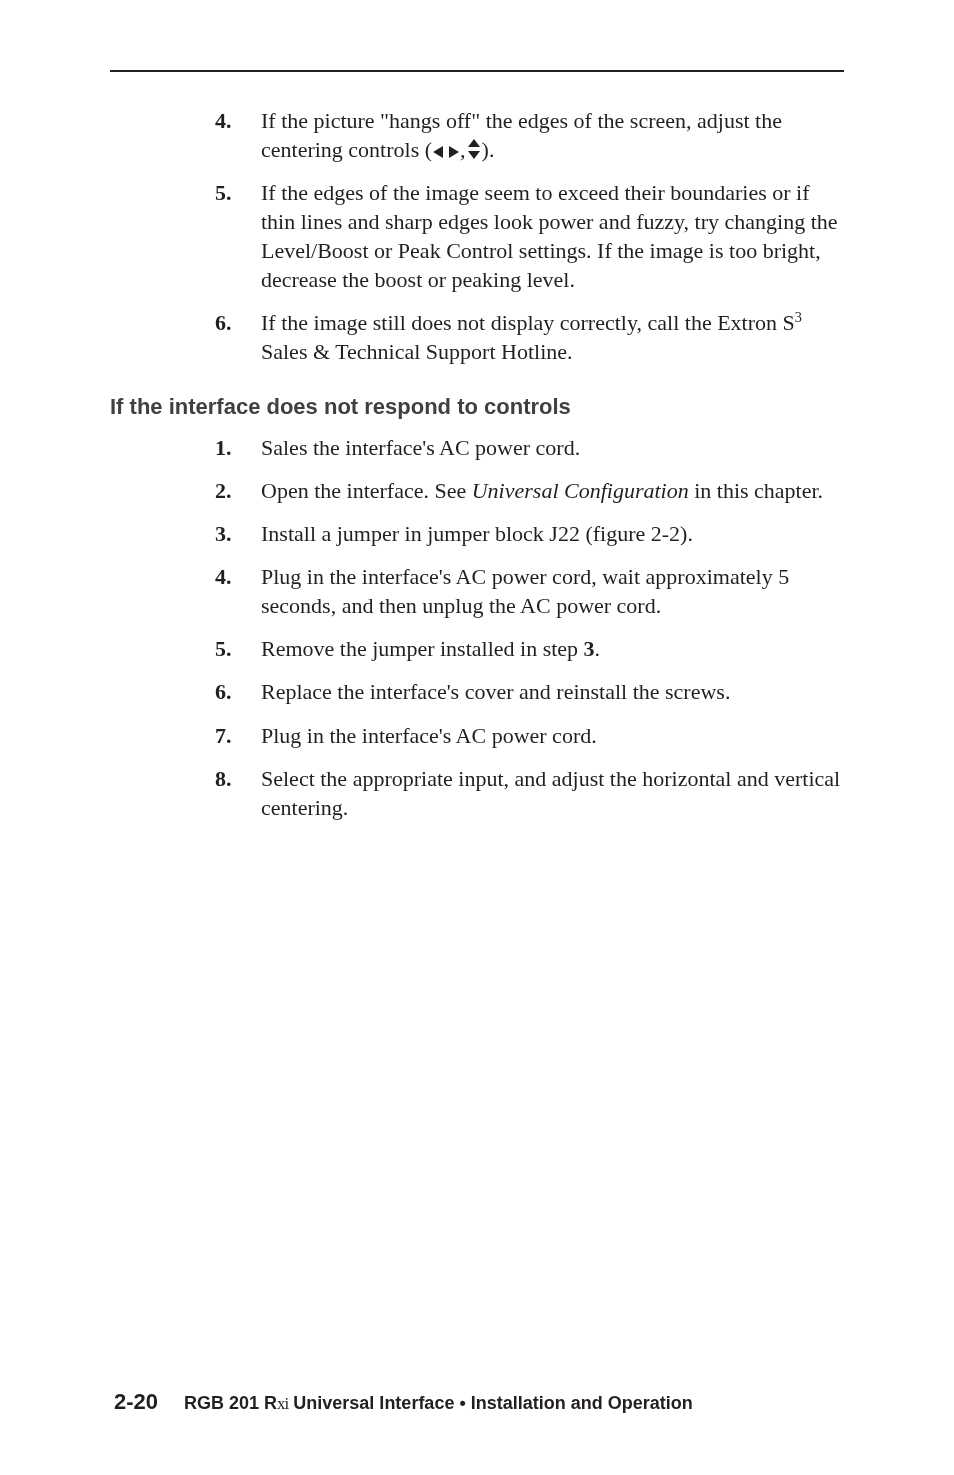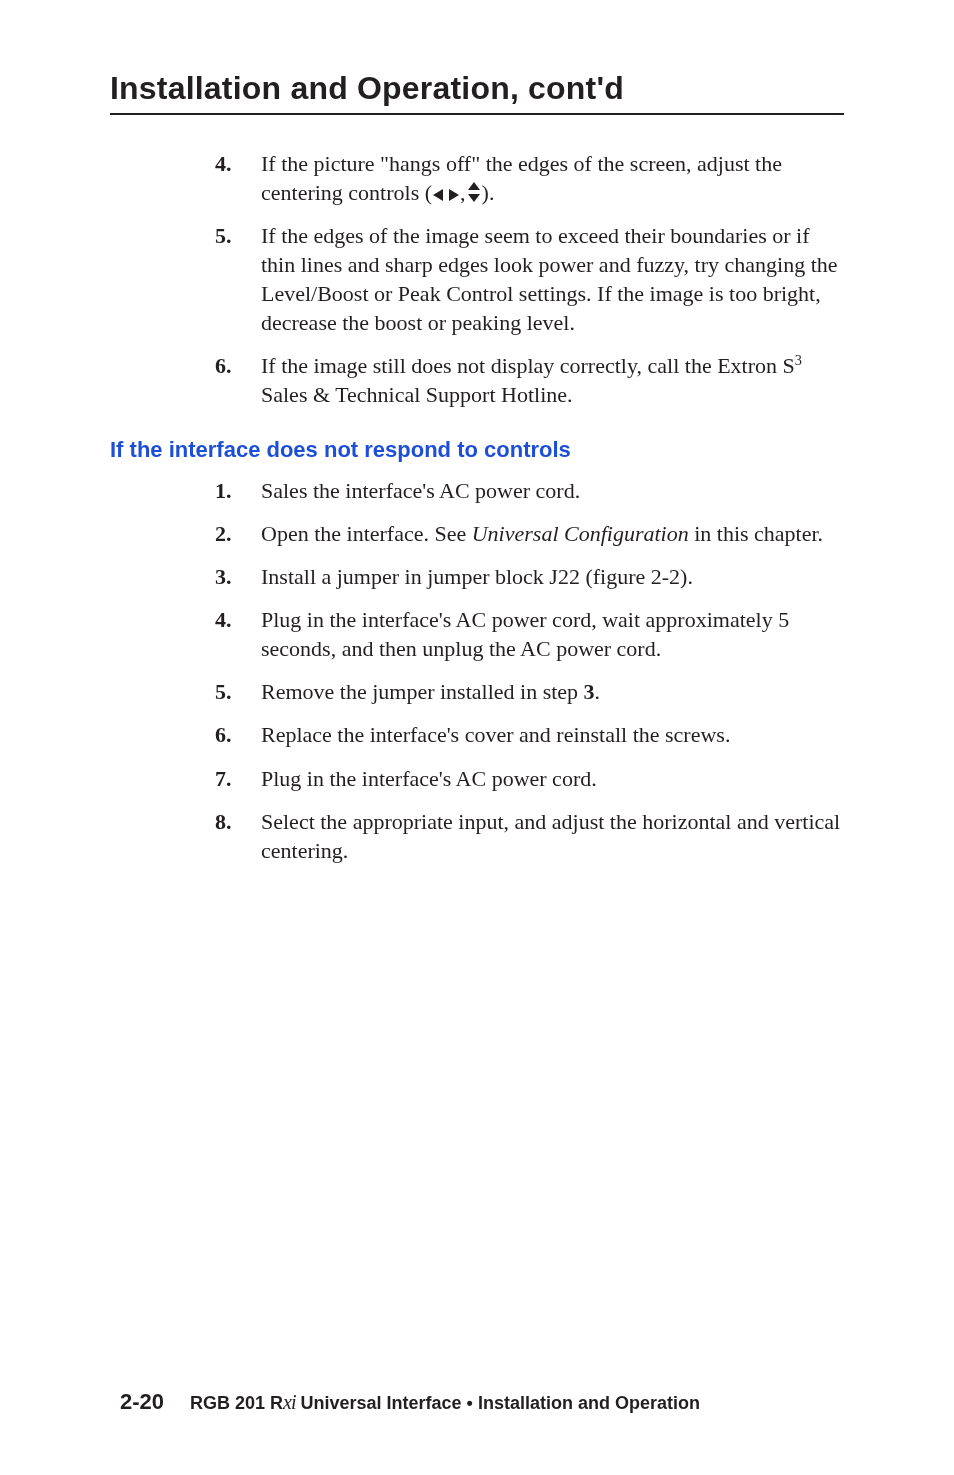--- a/index.html
+++ b/index.html
@@ -52,68 +52,66 @@
   }
   .numlist > li .txt {
     flex: 1 1 auto;
   }
   .subhead {
     font-family: "Arial Black", "Helvetica Neue", Arial, sans-serif;
     font-weight: 900;
     font-size: 22px;
     margin: 26px 0 12px -105px;
     padding-left: 0;
-    color: #1d4ed8;
+    color: #404040;
   }
   .para {
     margin: 0 0 14px 0;
   }
   .italic { font-style: italic; }
   .sup { font-size: 0.65em; vertical-align: super; line-height: 0; }
   .footer {
     position: absolute;
-    left: 120px;
+    left: 114px;
     right: 110px;
     bottom: 60px;
     display: flex;
     align-items: baseline;
     font-family: Arial, Helvetica, sans-serif;
   }
   .footer .pageno {
     font-weight: 900;
     font-family: "Arial Black", Arial, sans-serif;
     font-size: 22px;
     margin-right: 26px;
     color: #231f20;
   }
   .footer .foottext {
     font-weight: 700;
     font-size: 18px;
     color: #231f20;
   }
   .footer .xi {
     font-family: "Brush Script MT", "Segoe Script", cursive;
-    font-style: italic;
     font-weight: 400;
-    font-size: 20px;
+    font-size: 17px;
     letter-spacing: -1px;
     text-align: right;
   }
   .ctrl-icon {
     display: inline-block;
     vertical-align: -2px;
     margin: 0 1px;
   }
 </style>
 </head>
 <body>
 
 <div class="page">
 
-  <div class="running-head">Installation and Operation, cont'd</div>
   <hr class="rule">
 
   <div class="body">
 
     <ol class="numlist" id="list1">
         <li>
           <span class="num">4.</span>
           <span class="txt">If the picture "hangs off" the edges of the screen, adjust the centering controls (<svg class="ctrl-icon" width="26" height="14" viewBox="0 0 26 14">
               <polygon points="0,7 10,1 10,13" fill="#231f20"></polygon>
               <polygon points="26,7 16,1 16,13" fill="#231f20"></polygon>

